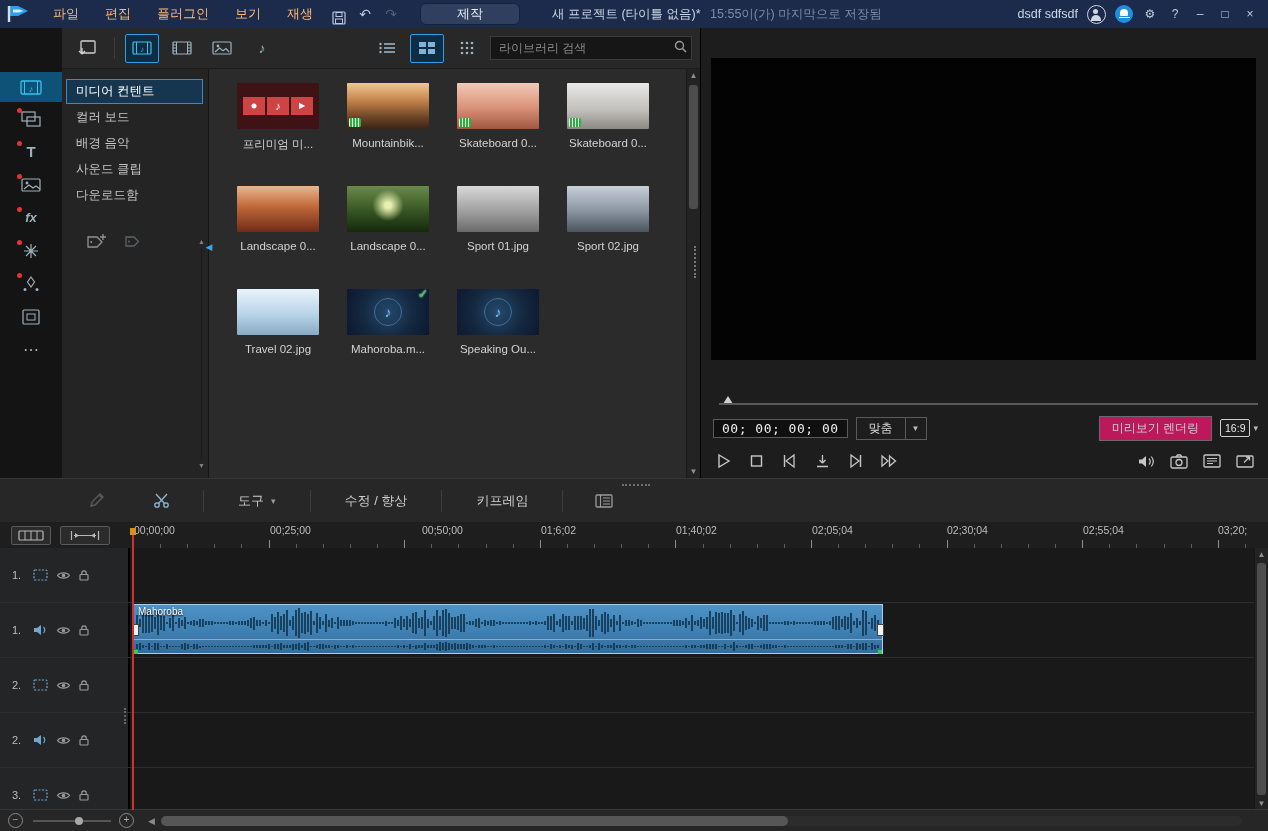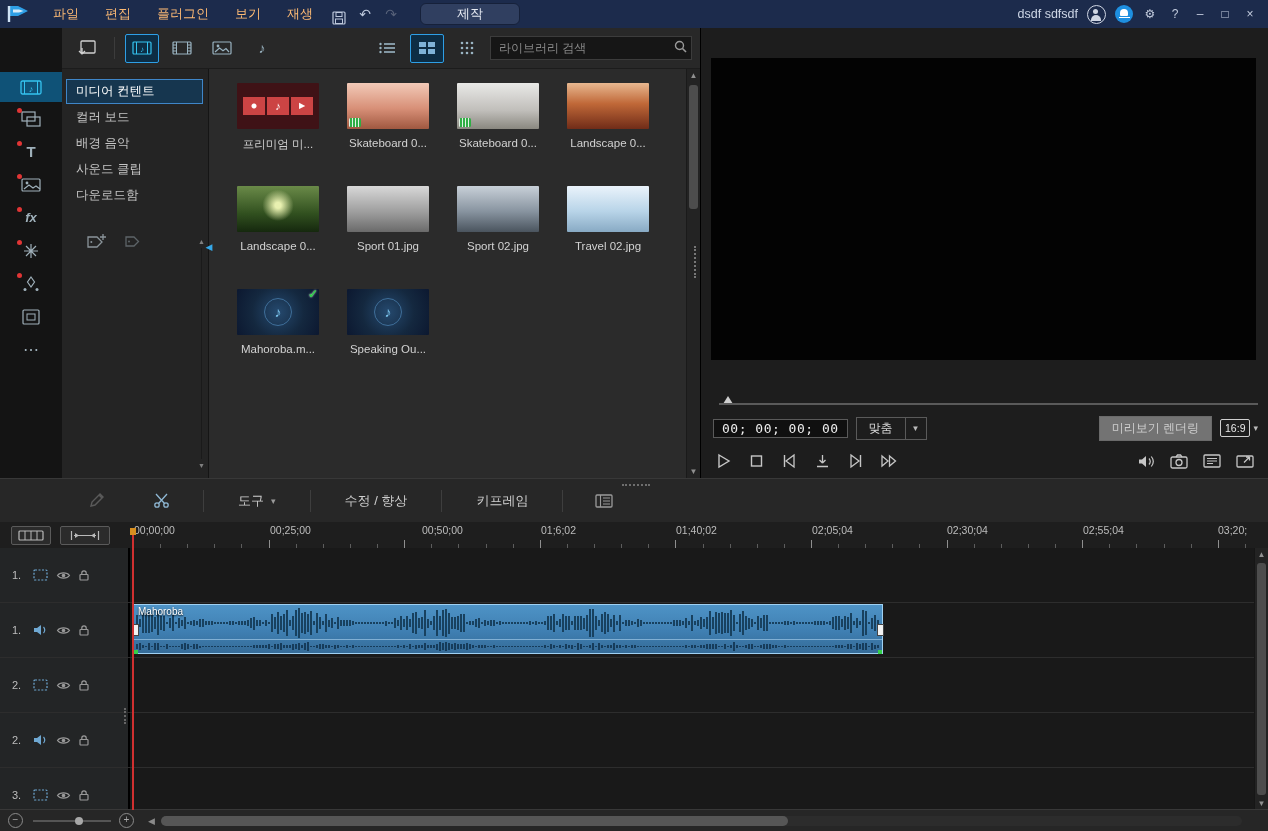--- a/index.html
+++ b/index.html
@@ -100,21 +100,21 @@
   .preview{flex:1;position:relative;background:#1d1d1d;border-left:1px solid #000}
   .video-area{position:absolute;left:10px;right:12px;top:30px;height:302px;background:#030303}
   .seek{position:absolute;left:14px;right:8px;top:366px;height:14px}
   .seek .line{position:absolute;left:4px;right:2px;top:9px;height:2px;background:#5a5a5a}
   .seek .handle{position:absolute;left:8px;top:2px;width:0;height:0;border-left:5px solid rgba(0,0,0,0);border-right:5px solid rgba(0,0,0,0);border-bottom:8px solid #cfcfcf}
   .ctrl1{position:absolute;left:12px;right:10px;top:388px;height:24px;display:flex;align-items:center;gap:8px}
   .timecode{background:#101010;border:1px solid #5a5a5a;color:#ededed;font-family:"DejaVu Sans Mono",monospace;font-size:13px;padding:1px 8px;letter-spacing:.5px}
   .fit-select{display:flex;border:1px solid #5a5a5a;color:#d8d8d8;font-size:12px;align-items:stretch}
   .fit-select .txt{padding:2px 12px}
   .fit-select .arw{border-left:1px solid #5a5a5a;padding:2px 6px;font-size:8px;color:#bbb;display:flex;align-items:center}
-  .render-btn{margin-left:auto;border:1px solid #6a6a6a;background:#737373;color:#cfcfcf;font-size:12px;padding:3px 12px}
+  .render-btn{margin-left:auto;border:1px solid #6a6a6a;background:#be185d;color:#cfcfcf;font-size:12px;padding:3px 12px}
   .aspect{display:flex;align-items:center;gap:3px}
   .aspect .box{border:1.5px solid #cfcfcf;color:#e8e8e8;font-size:10.5px;padding:2px 4px;border-radius:2px}
   .aspect .arw{font-size:9px;color:#bbb}
   .ctrl2{position:absolute;left:14px;right:10px;top:418px;height:30px;display:flex;align-items:center;gap:16px}
   .pv-right{margin-left:auto;display:flex;align-items:center;gap:15px;padding-right:4px}
 
   
   .edit-toolbar{position:absolute;left:0;top:478px;width:1268px;height:44px;background:#272727;border-top:1px solid #383838;display:flex;align-items:center;padding-left:64px;box-sizing:border-box}
   .et-ic{margin:0 24px;display:flex;align-items:center}
   .et-sep{width:1px;height:22px;background:#3e3e3e;margin:0 8px}
@@ -189,20 +189,24 @@
     <span class="tb-ic">
       <svg width="14" height="14" viewBox="0 0 14 14" style="margin:7px auto 0">
           <rect x="1" y="1" width="12" height="12" rx="1" fill="none" stroke="#bcc7db" stroke-width="1.2"></rect>
           <rect x="4" y="1.5" width="6" height="4" fill="none" stroke="#bcc7db"></rect>
           <rect x="3.5" y="8" width="7" height="4.5" fill="none" stroke="#bcc7db"></rect>
         </svg>
     </span>
     <span class="tb-ic">↶</span>
     <span class="tb-ic dim">↷</span>
     <button class="produce-btn">제작</button>
+    <span class="title-center">
+      <span class="proj">새 프로젝트 (타이틀 없음)*</span>
+      <span class="saved">15:55이(가) 마지막으로 저장됨</span>
+    </span>
     <span class="tb-right">
       <span class="tb-user">dsdf sdfsdf</span>
       <span class="avatar"></span>
       <span class="bell"></span>
       <span class="winctl">⚙</span>
       <span class="winctl">?</span>
       <span class="winctl">–</span>
       <span class="winctl">□</span>
       <span class="winctl">×</span>
     </span>
@@ -368,20 +372,26 @@
             <div class="arr" style="position:absolute;bottom:0;left:0;right:0">▼</div>
           </div>
         </div>
         <div class="collapse-handle">◀</div>
 
         <div class="grid-wrap">
           <div class="media-grid">
             <div class="tile">
                 <div class="thumb" data-thumb="premium"></div>
                 <div class="tile-label">프리미엄 미...</div>
+              </div>
+            <div class="tile">
+                <div class="thumb" data-thumb="mountain">
+                  <span class="badge" data-badge="video"></span>
+                </div>
+                <div class="tile-label">Mountainbik...</div>
               </div>
             <div class="tile">
                 <div class="thumb" data-thumb="skate1">
                   <span class="badge" data-badge="video"></span>
                 </div>
                 <div class="tile-label">Skateboard 0...</div>
               </div>
             <div class="tile">
                 <div class="thumb" data-thumb="skate2">
                   <span class="badge" data-badge="video"></span>

